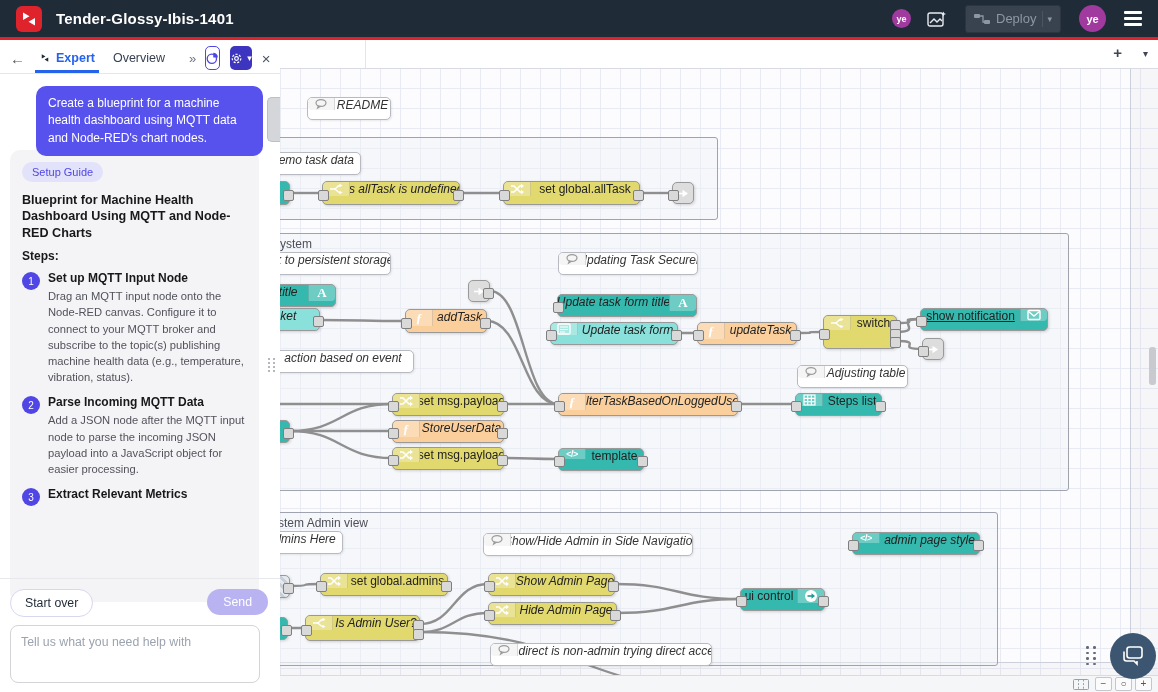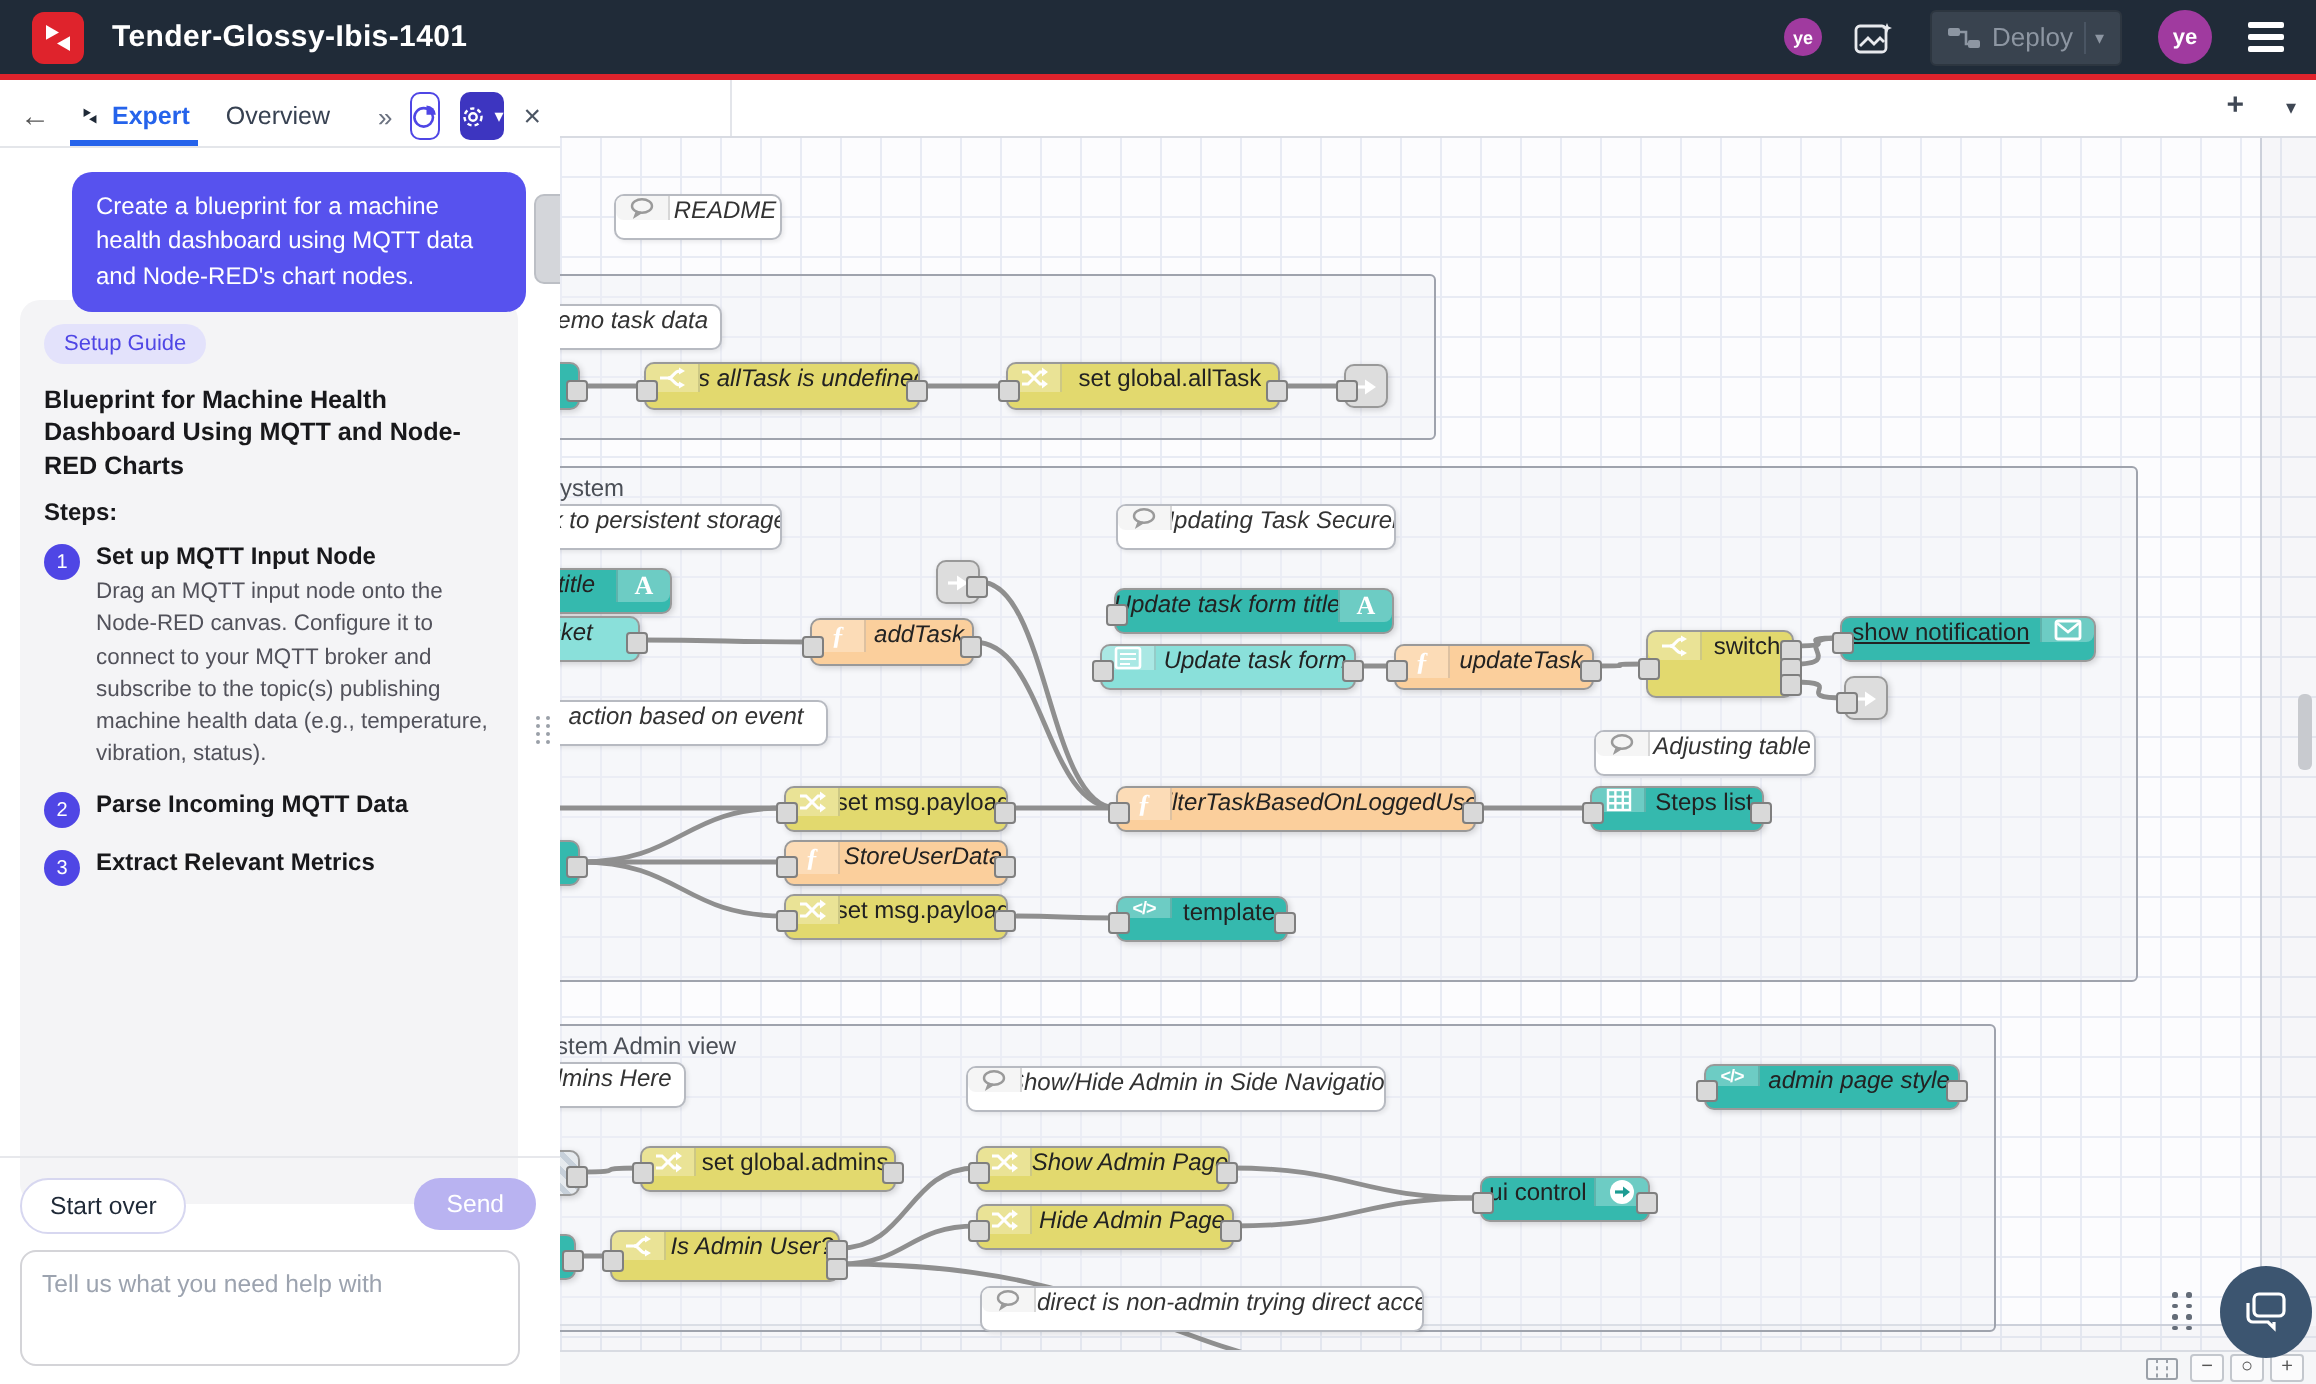--- a/index.html
+++ b/index.html
@@ -193,20 +193,21 @@
           <span class="num">1</span>
           <span>
             <div class="tt">Set up MQTT Input Node</div>
             <div class="dd">Drag an MQTT input node onto the Node-RED canvas. Configure it to connect to your MQTT broker and subscribe to the topic(s) publishing machine health data (e.g., temperature, vibration, status).</div>
           </span>
         </div>
         <div class="step">
           <span class="num">2</span>
           <span>
             <div class="tt">Parse Incoming MQTT Data</div>
+            <div class="dd">Add a JSON node after the MQTT input node to parse the incoming JSON payload into a JavaScript object for easier processing.</div>
           </span>
         </div>
         <div class="step">
           <span class="num">3</span>
           <span>
             <div class="tt">Extract Relevant Metrics</div>
           </span>
         </div>
       </div>
   </div>

